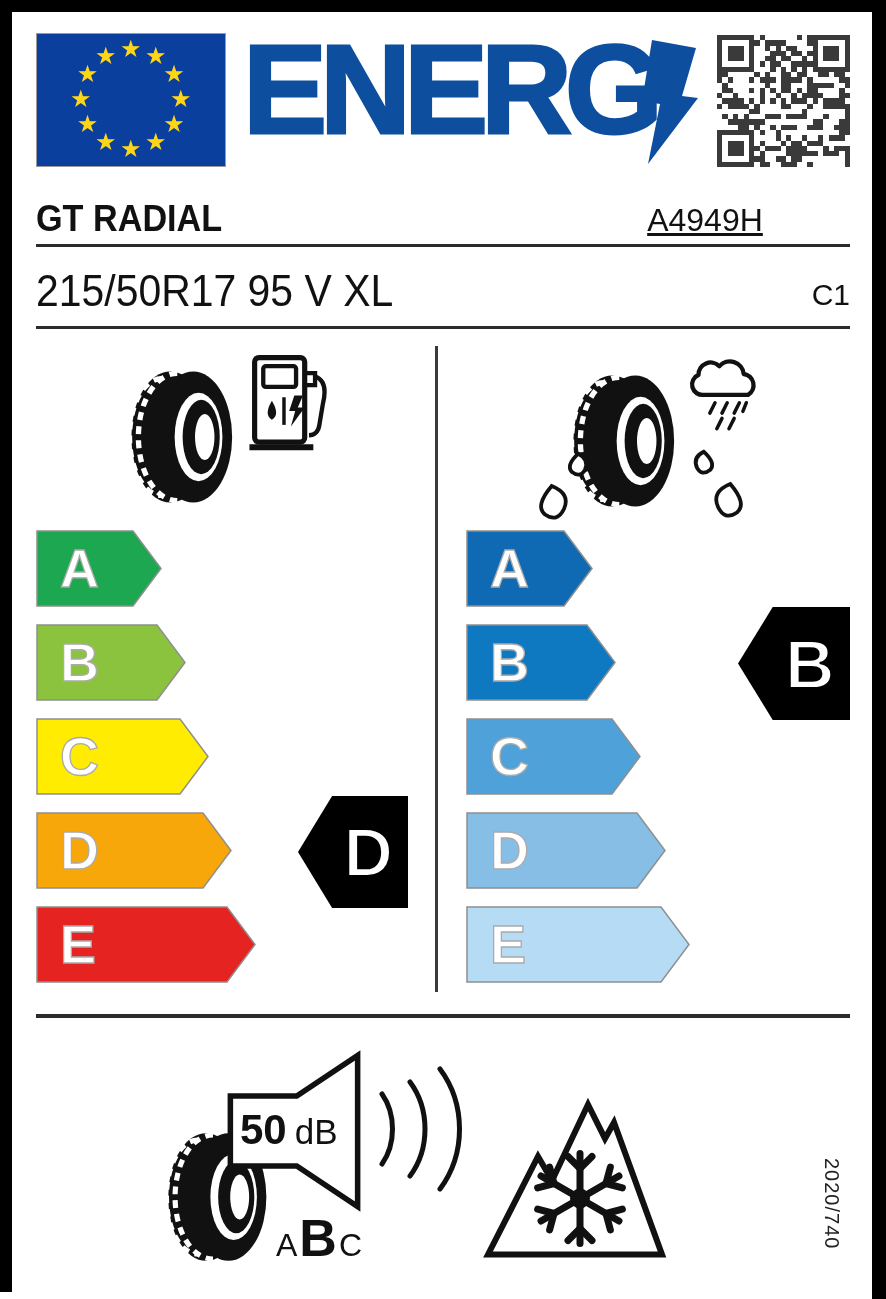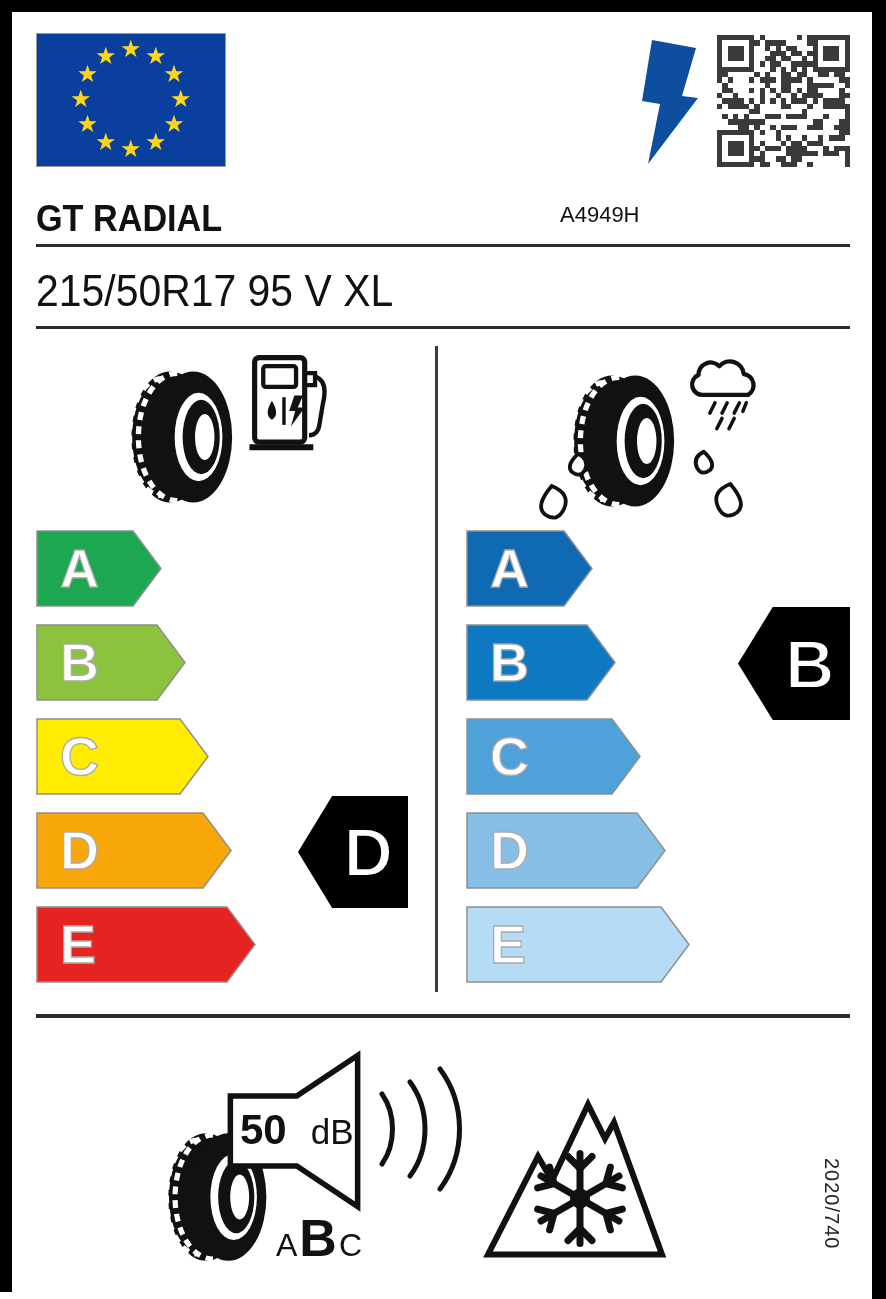--- a/index.html
+++ b/index.html
@@ -16,21 +16,21 @@
   .energ{left:243px;top:30px;height:120px;line-height:120px;font-size:126px;font-weight:700;
          letter-spacing:-7px;color:#0d4f9e;-webkit-text-stroke:3px #0d4f9e;white-space:nowrap;}
   .bolt{left:636px;top:38px;}
   .qr{left:717px;top:35px;width:133px;height:132px;display:grid;
       grid-template-columns:repeat(25,1fr);grid-template-rows:repeat(25,1fr);}
   .qr div{width:100%;height:100%;}
   .qr .d{background:#3a3a3a;}
 
   
   .brand{left:36px;top:198px;font-size:36px;font-weight:700;transform:scaleX(.95);transform-origin:left;white-space:nowrap;}
-  .typecode{left:560px;top:202px;width:290px;text-align:left;font-size:22px;}
+  .typecode{left:560px;top:202px;width:290px;text-align:center;font-size:32px;text-decoration:underline;}
   .hr1{left:36px;top:244px;width:814px;height:3px;background:#2b2b2b;}
   .dimension{left:36px;top:266px;font-size:44px;transform:scaleX(.93);transform-origin:left;white-space:nowrap;}
   .tyreclass{left:600px;top:278px;width:250px;text-align:right;font-size:30px;}
   .hr2{left:36px;top:326px;width:814px;height:3px;background:#2b2b2b;}
   .hr3{left:36px;top:1014px;width:814px;height:4px;background:#2b2b2b;}
   .vdiv{left:435px;top:346px;width:3px;height:646px;background:#3a3a3a;}
 
   
   .row{position:absolute;height:77px;}
   .row svg{position:absolute;left:0;top:0;}
@@ -40,21 +40,21 @@
       clip-path:polygon(31% 0,100% 0,100% 100%,31% 100%,0 50%);
       display:flex;align-items:center;justify-content:center;}
   .badge span{font-size:68px;font-weight:700;margin-left:28%;-webkit-text-stroke:2px #000;}
 
   
   .icon{position:absolute;}
   .splash-r{transform:scaleX(-1);}
 
   
   .dbtext{left:240px;top:1106px;width:118px;font-size:42px;font-weight:700;white-space:nowrap;}
-  .dbtext .unit{font-size:35px;font-weight:400;margin-left:24px;}
+  .dbtext .unit{font-size:35px;font-weight:400;margin-left:8px;}
   .abc{left:276px;top:1208px;display:flex;align-items:baseline;gap:2px;height:60px;}
   .abc .n1,.abc .n3{font-size:32px;font-weight:400;}
   .abc .n2{font-size:52px;font-weight:700;}
   .reg{left:820px;top:1158px;height:110px;writing-mode:vertical-rl;font-size:20px;color:#222;letter-spacing:1px;}
 </style>
 </head>
 <body>
 
 <div class="label">
 
@@ -69,20 +69,21 @@
       <span class="star" style="left: 133px; top: 53px;">★</span>
       <span class="star" style="left: 126.301px; top: 78px;">★</span>
       <span class="star" style="left: 108px; top: 96.3013px;">★</span>
       <span class="star" style="left: 83px; top: 103px;">★</span>
       <span class="star" style="left: 58px; top: 96.3013px;">★</span>
       <span class="star" style="left: 39.6987px; top: 78px;">★</span>
       <span class="star" style="left: 33px; top: 53px;">★</span>
       <span class="star" style="left: 39.6987px; top: 28px;">★</span>
       <span class="star" style="left: 58px; top: 9.69873px;">★</span>
     </div>
+  <div class="abs energ">ENERG</div>
   <svg class="abs bolt" width="64" height="128" viewBox="0 0 64 128">
     <path d="M16,2 L60,10 L46,58 L62,60 L12,126 L24,66 L6,63 Z" fill="#0d4f9e"></path>
   </svg>
   <div class="abs qr">
       <div class="d"></div>
       <div class="d"></div>
       <div class="d"></div>
       <div class="d"></div>
       <div class="d"></div>
       <div class="d"></div>
@@ -704,20 +705,21 @@
       <div></div>
       <div></div>
       <div></div>
       <div class="d"></div>
     </div>
 
   <div class="abs brand">GT RADIAL</div>
   <div class="abs typecode">A4949H</div>
   <div class="abs hr1"></div>
   <div class="abs dimension">215/50R17 95 V XL</div>
+  <div class="abs tyreclass">C1</div>
   <div class="abs hr2"></div>
   <div class="abs vdiv"></div>
   <div class="abs hr3"></div>
 
   <svg width="0" height="0" style="position:absolute">
     <defs>
       <g id="tire">
         <ellipse cx="50" cy="80" rx="44" ry="74" fill="#111"></ellipse>
         <ellipse cx="76" cy="80" rx="44" ry="74" fill="#111"></ellipse>
         <ellipse cx="82" cy="80" rx="27" ry="50" fill="#fff"></ellipse>

